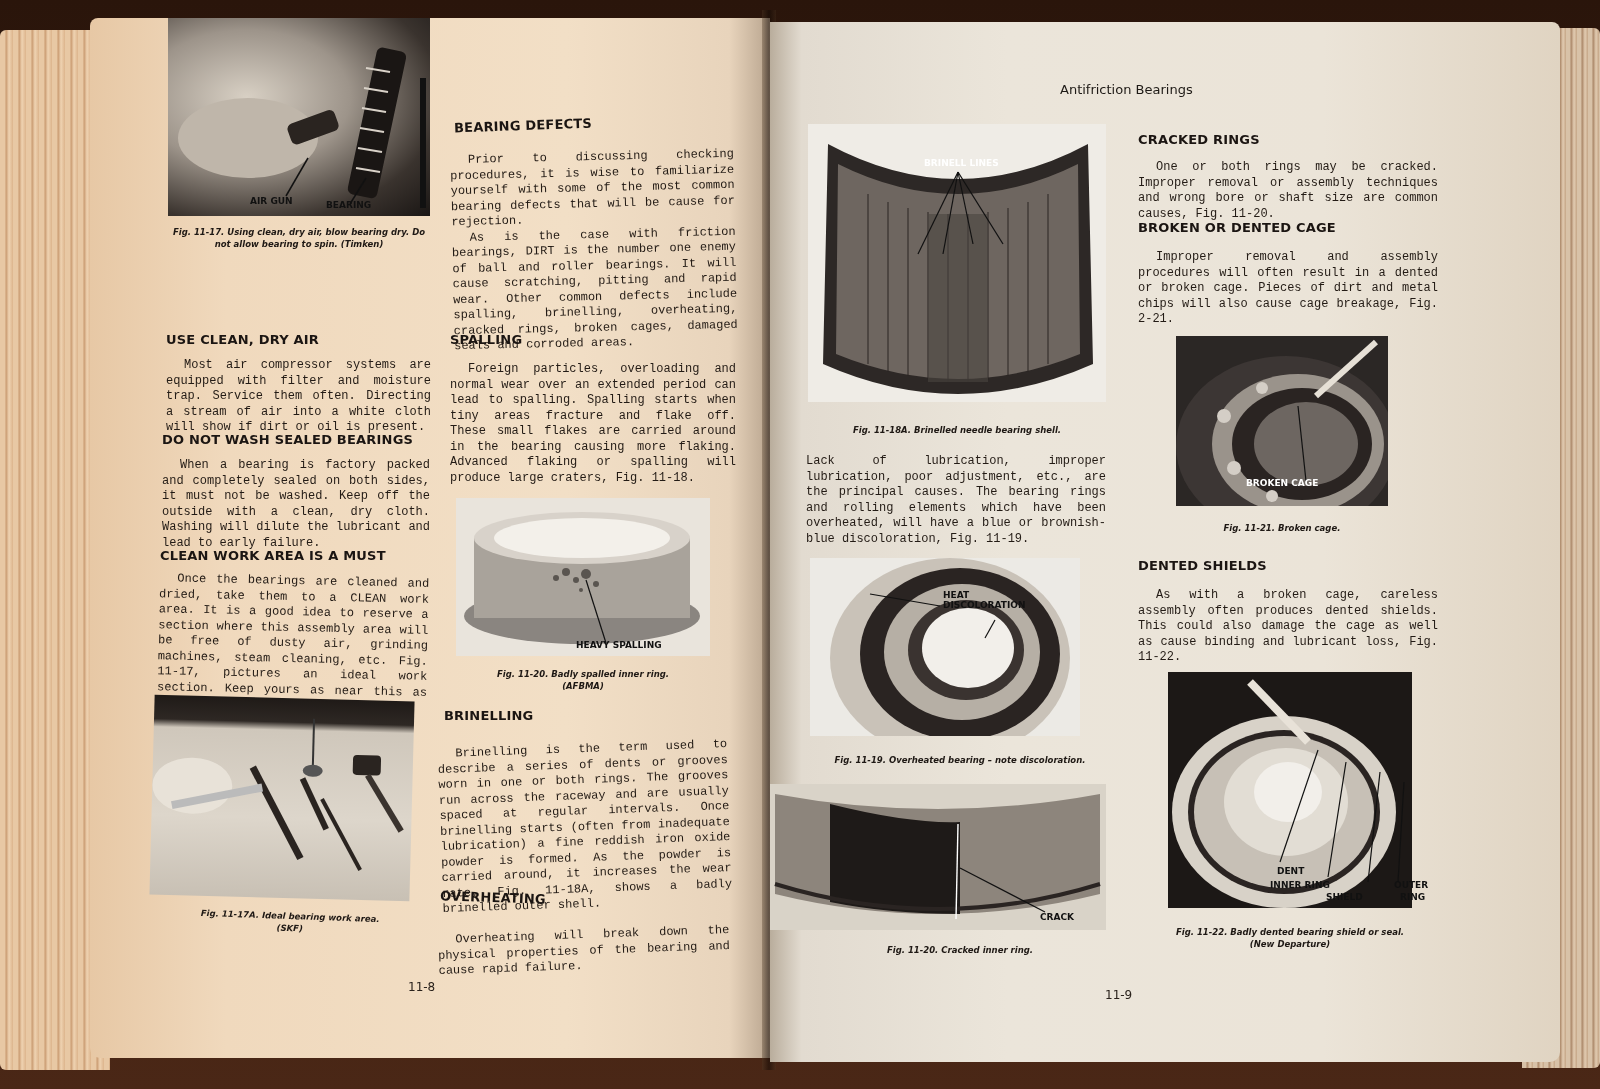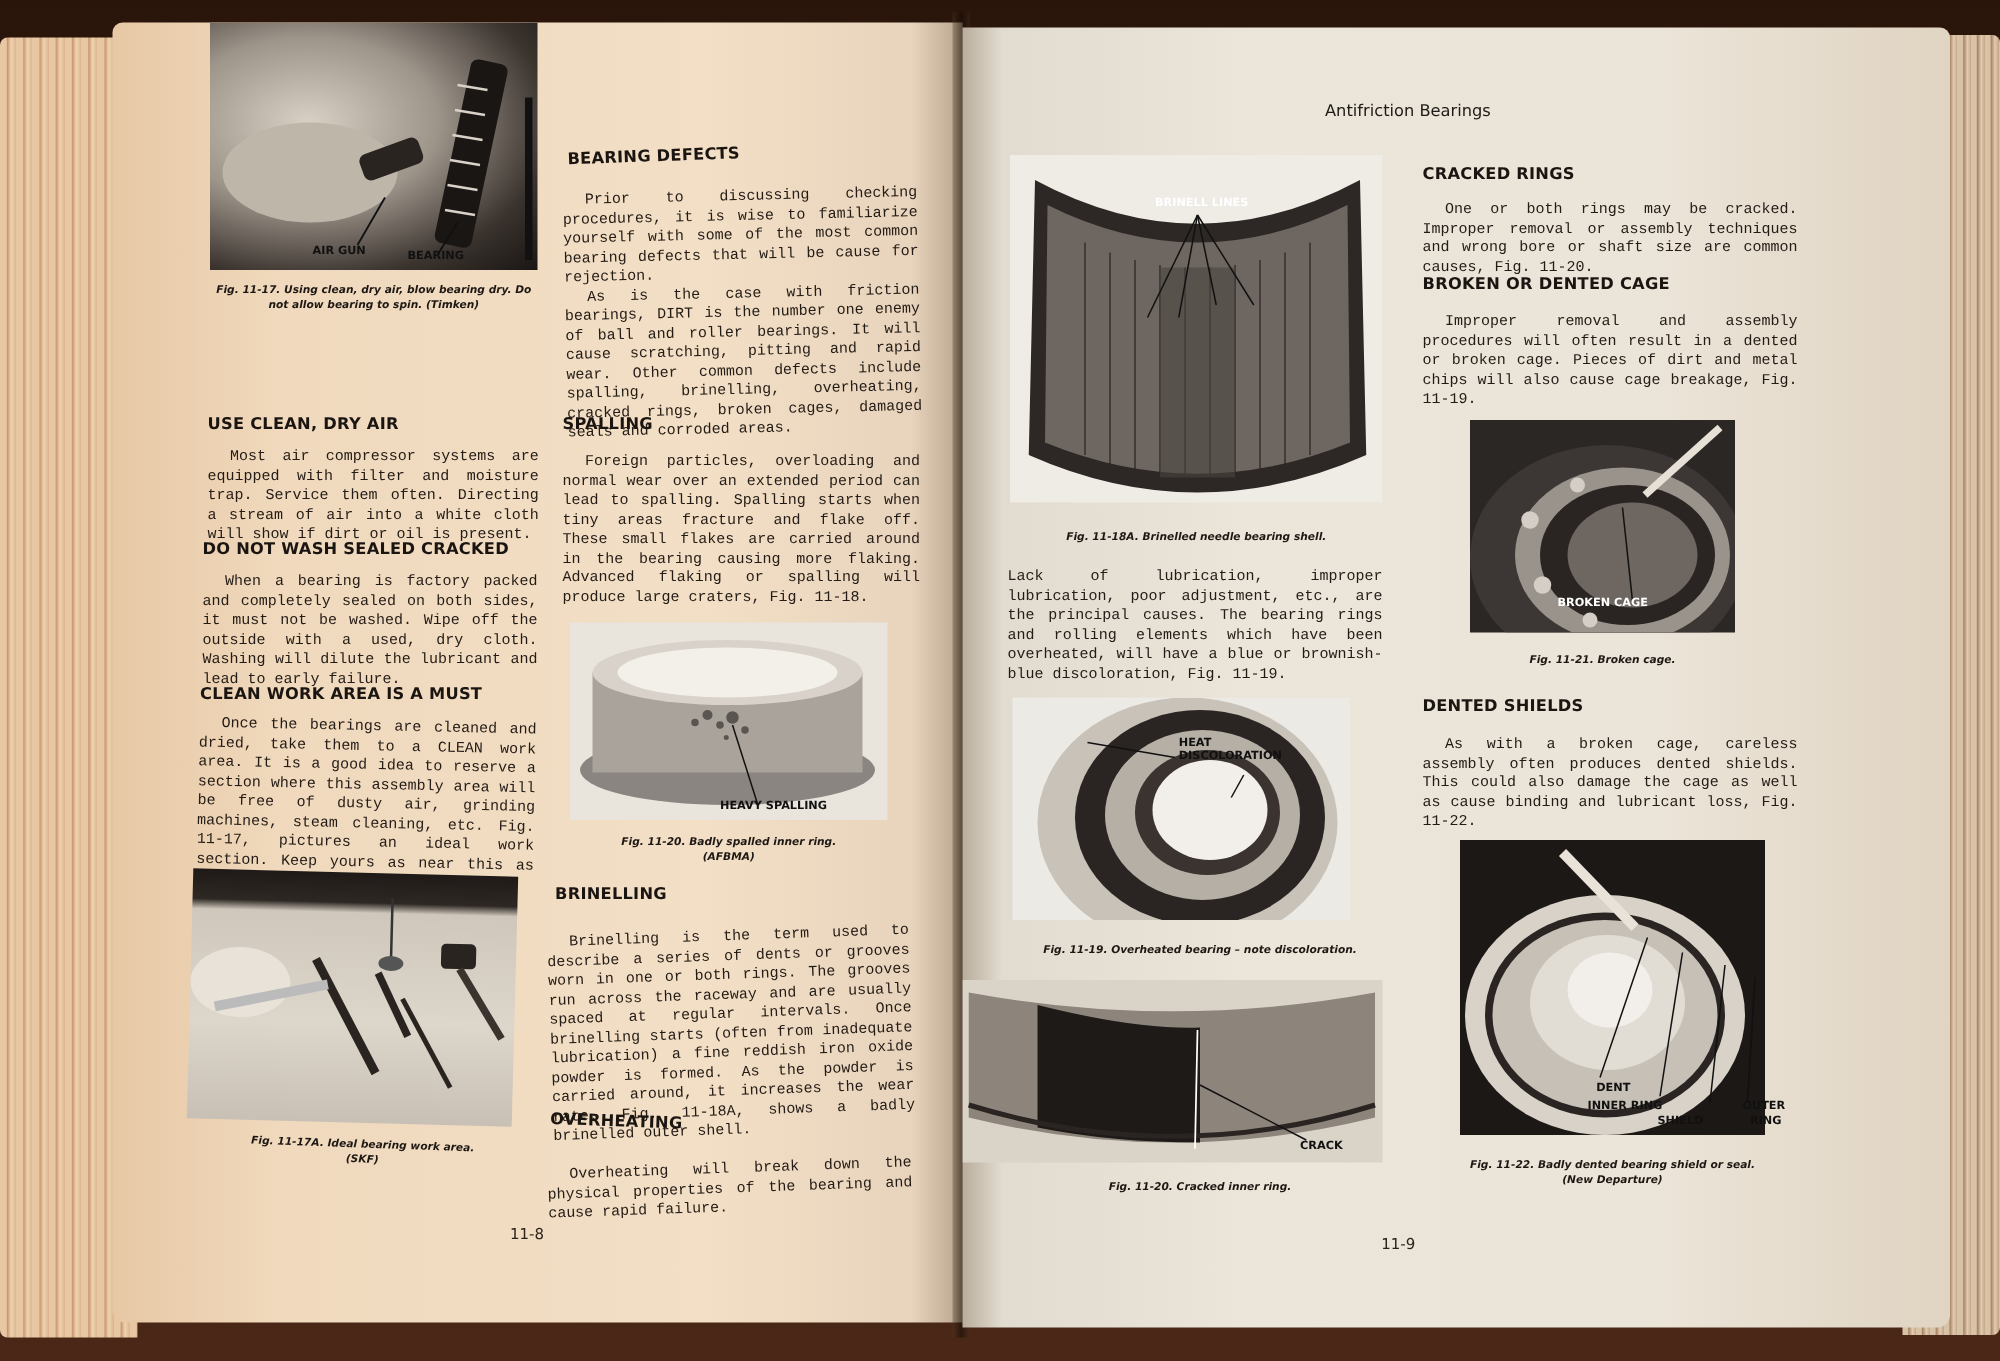--- a/index.html
+++ b/index.html
@@ -76,23 +76,23 @@
     <span class="label" style="left:158px; top:182px;">BEARING</span>
   </div>
   <div class="cap abs" style="left:74px; top:208px; width:270px;">Fig. 11-17. Using clean, dry air, blow bearing dry. Do not allow bearing to spin. (Timken)</div>
 
 
   <div class="head abs" style="left:76px; top:314px;">USE CLEAN, DRY AIR</div>
   <div class="body abs" style="left:76px; top:340px; width:265px;">
     <p>Most air compressor systems are equipped with filter and moisture trap. Service them often. Directing a stream of air into a white cloth will show if dirt or oil is present.</p>
   </div>
 
-  <div class="head abs" style="left:72px; top:414px;">DO NOT WASH SEALED CRACKED</div>
+  <div class="head abs" style="left:72px; top:414px;">DO NOT WASH SEALED BEARINGS</div>
   <div class="body abs" style="left:72px; top:440px; width:268px;">
-    <p>When a bearing is factory packed and completely sealed on both sides, it must not be washed. Wipe off the outside with a used, dry cloth. Washing will dilute the lubricant and lead to early failure.</p>
+    <p>When a bearing is factory packed and completely sealed on both sides, it must not be washed. Keep off the outside with a clean, dry cloth. Washing will dilute the lubricant and lead to early failure.</p>
   </div>
 
   <div class="head abs" style="left:70px; top:530px;">CLEAN WORK AREA IS A MUST</div>
   <div class="body abs" style="left:68px; top:556px; width:270px; transform: rotate(1.2deg);">
     <p>Once the bearings are cleaned and dried, take them to a CLEAN work area. It is a good idea to reserve a section where this assembly area will be free of dusty air, grinding machines, steam cleaning, etc. Fig. 11-17, pictures an ideal work section. Keep yours as near this as possible. See Fig. 11-17A.</p>
   </div>
 
   <div class="photo ph-workarea" style="left:62px; top:680px; width:260px; height:200px; transform: rotate(1.5deg);">
     <svg width="260" height="200">
       <line x1="160" y1="20" x2="160" y2="70" stroke="#333" stroke-width="2"></line>
@@ -223,21 +223,21 @@
 
   <div class="pageno abs" style="left:335px; top:966px;">11-9</div>
 
   <div class="head abs" style="left:368px; top:110px;">CRACKED RINGS</div>
   <div class="body abs" style="left:368px; top:138px; width:300px;">
     <p>One or both rings may be cracked. Improper removal or assembly techniques and wrong bore or shaft size are common causes, Fig. 11-20.</p>
   </div>
 
   <div class="head abs" style="left:368px; top:198px;">BROKEN OR DENTED CAGE</div>
   <div class="body abs" style="left:368px; top:228px; width:300px;">
-    <p>Improper removal and assembly procedures will often result in a dented or broken cage. Pieces of dirt and metal chips will also cause cage breakage, Fig. 11-19.</p>
+    <p>Improper removal and assembly procedures will often result in a dented or broken cage. Pieces of dirt and metal chips will also cause cage breakage, Fig. 2-21.</p>
   </div>
 
   <div class="photo ph-cage" style="left:406px; top:314px; width:212px; height:170px;">
     <svg width="212" height="170">
       <ellipse cx="110" cy="110" rx="110" ry="90" fill="#3c3634"></ellipse>
       <ellipse cx="122" cy="108" rx="86" ry="70" fill="#9a938b"></ellipse>
       <ellipse cx="126" cy="108" rx="70" ry="56" fill="#2a2422"></ellipse>
       <ellipse cx="130" cy="108" rx="52" ry="42" fill="#6d6661"></ellipse>
       <g fill="#d4cec6">
         <circle cx="48" cy="80" r="7"></circle>

